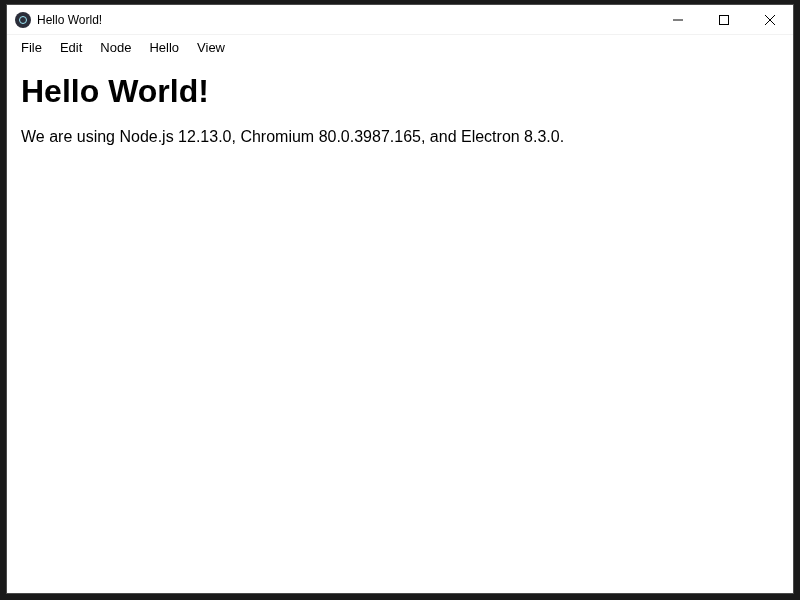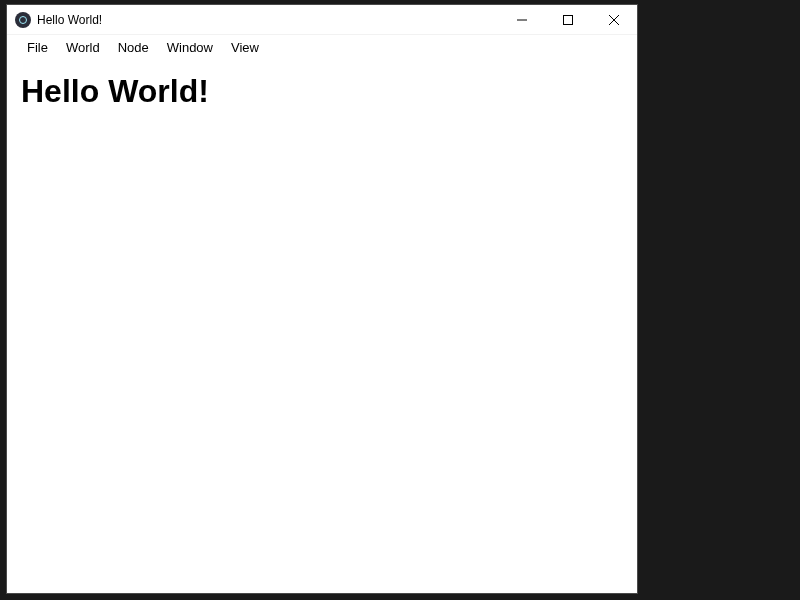--- a/index.html
+++ b/index.html
@@ -8,21 +8,21 @@
       background: #1a1a1a;
       width: 800px;
       height: 600px;
       overflow: hidden;
       position: relative;
     }
     .window {
       position: absolute;
       left: 6px;
       top: 4px;
-      width: 632px;
+      width: 788px;
       height: 590px;
       background: #ffffff;
       border: 1px solid #4a4a4a;
       display: flex;
       flex-direction: column;
     }
     .titlebar {
       height: 30px;
       background: #ffffff;
       display: flex;
@@ -66,21 +66,21 @@
       display: flex;
       align-items: center;
       justify-content: center;
       cursor: pointer;
     }
     .win-btn svg { display: block; }
     .menubar {
       height: 24px;
       display: flex;
       align-items: center;
-      padding: 0 12px;
+      padding: 0 6px;
       gap: 2px;
       font-size: 13px;
       color: #000;
     }
     .menu-item {
       padding: 2px 8px;
       cursor: pointer;
     }
     .content {
       flex: 1;
@@ -124,23 +124,24 @@
         <svg width="10" height="10" viewBox="0 0 10 10">
           <line x1="0" y1="0" x2="10" y2="10" stroke="#000" stroke-width="1"></line>
           <line x1="10" y1="0" x2="0" y2="10" stroke="#000" stroke-width="1"></line>
         </svg>
       </div>
     </div>
   </div>
 
   <div class="menubar">
     <span class="menu-item">File</span>
-    <span class="menu-item">World</span>
+    <span class="menu-item">Edit</span>
     <span class="menu-item">Node</span>
-    <span class="menu-item">Window</span>
+    <span class="menu-item">Hello</span>
     <span class="menu-item">View</span>
   </div>
 
   <div class="content">
     <h1>Hello World!</h1>
+    <p>We are using Node.js 12.13.0, Chromium 80.0.3987.165, and Electron 8.3.0.</p>
   </div>
 
 </div>
 
 </body></html>

